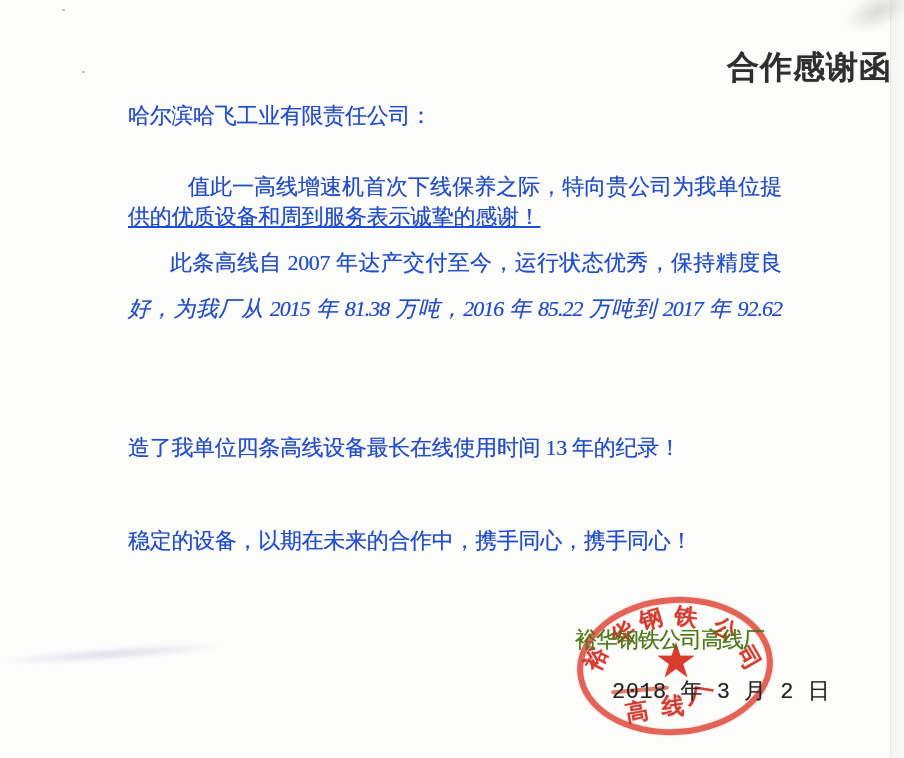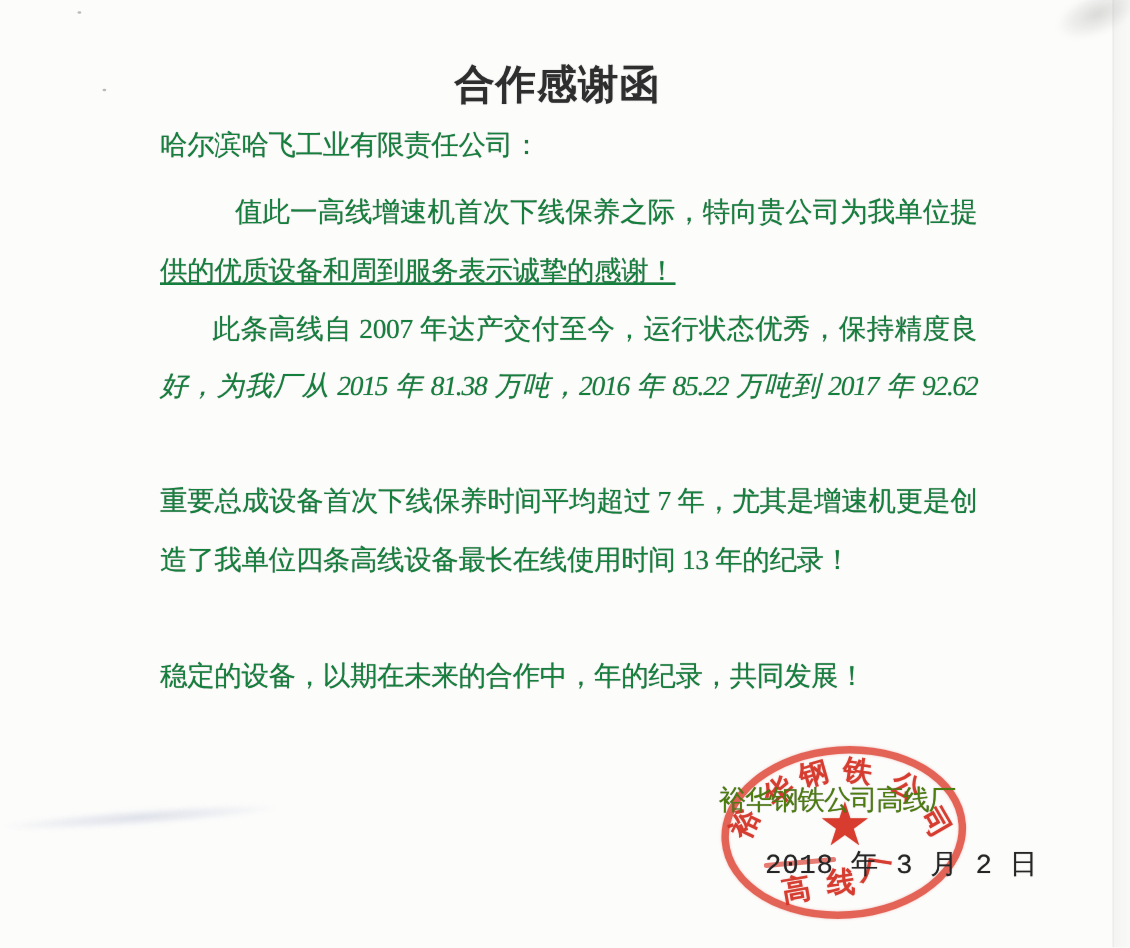--- a/index.html
+++ b/index.html
@@ -4,26 +4,26 @@
 <style>
   html,body{margin:0;padding:0;}
   body{
     width:904px;height:758px;overflow:hidden;position:relative;
     background:#fcfcfb;
     font-family:"Liberation Serif","DejaVu Serif",serif;
   }
   .paper{position:absolute;inset:0;background:#fcfcfb;}
   
   .doc-title{
-    position:absolute;top:46px;left:0;width:892px;text-align:center;
+    position:absolute;top:46px;left:0;width:892px;text-align:right;
     font-size:32px;font-weight:bold;color:#2e2e2e;letter-spacing:1px;
     text-shadow:0 0 1px rgba(40,40,40,.45);
   }
   .line{
-    position:absolute;font-size:22px;color:#15803d;line-height:30px;
+    position:absolute;font-size:22px;color:#1d4ed8;line-height:30px;
     letter-spacing:-0.3px;white-space:nowrap;
     text-shadow:0 0 0.8px rgba(40,40,40,.5);
   }
   .line.justify{
     white-space:normal;text-align:justify;text-align-last:justify;
   }
   .line.tight{letter-spacing:-1px;}
   .sig{position:absolute;font-size:22px;color:#4d7c0f;letter-spacing:-1px;
     text-shadow:0 0 0.8px rgba(40,40,40,.5);z-index:5;}
   .dateline{position:absolute;font-size:22px;color:#262626;letter-spacing:0.5px;
@@ -79,35 +79,34 @@
   <div class="smudge-tr"></div>
   <div class="smudge-left"></div>
   <div class="speck s1"></div>
   <div class="speck s2"></div>
   <div class="edge-right"></div>
 
   <div class="doc-title">合作感谢函</div>
 
   <div class="line" style="left:128px;top:101px;">哈尔滨哈飞工业有限责任公司：</div>
 
-  <div class="line justify" style="left:188px;top:155px;width:594px;">值此一高线增速机首次下线保养之际，特向贵公司为我单位提</div>
+  <div class="line justify" style="left:188px;top:172px;width:594px;">值此一高线增速机首次下线保养之际，特向贵公司为我单位提</div>
 
   <div class="line" style="left:128px;top:202px;text-decoration:underline;">供的优质设备和周到服务表示诚挚的感谢！</div>
 
   <div class="line justify" style="left:170px;top:248px;width:612px;">此条高线自 2007 年达产交付至今，运行状态优秀，保持精度良</div>
 
   <div class="line justify tight" style="left:128px;top:294px;width:654px;font-style:italic;">好，为我厂从 2015 年 81.38 万吨，2016 年 85.22 万吨到 2017 年 92.62</div>
 
 
-  <div class="line justify" style="left:128px;top:386px;width:654px;">重要总成设备首次下线保养时间平均超过 7 年，尤其是增速机更是创</div>
 
   <div class="line" style="left:128px;top:433px;">造了我单位四条高线设备最长在线使用时间 13 年的纪录！</div>
 
 
-  <div class="line" style="left:128px;top:526px;">稳定的设备，以期在未来的合作中，年的纪录，共同发展！</div>
+  <div class="line" style="left:128px;top:526px;">稳定的设备，以期在未来的合作中，携手同心，携手同心！</div>
 
   <div class="seal">
     <div class="seal-ring"></div>
     <div class="seal-star">★</div>
     <div class="seal-arc"></div>
 
     <span class="seal-char" style="left:596px;top:659px;transform:translate(-50%,-50%) rotate(-64deg);">裕</span>
     <span class="seal-char" style="left:623px;top:633px;transform:translate(-50%,-50%) rotate(-40deg);">华</span>
     <span class="seal-char" style="left:651px;top:619px;transform:translate(-50%,-50%) rotate(-16deg);">钢</span>
     <span class="seal-char" style="left:686px;top:617px;transform:translate(-50%,-50%) rotate(8deg);">铁</span>

